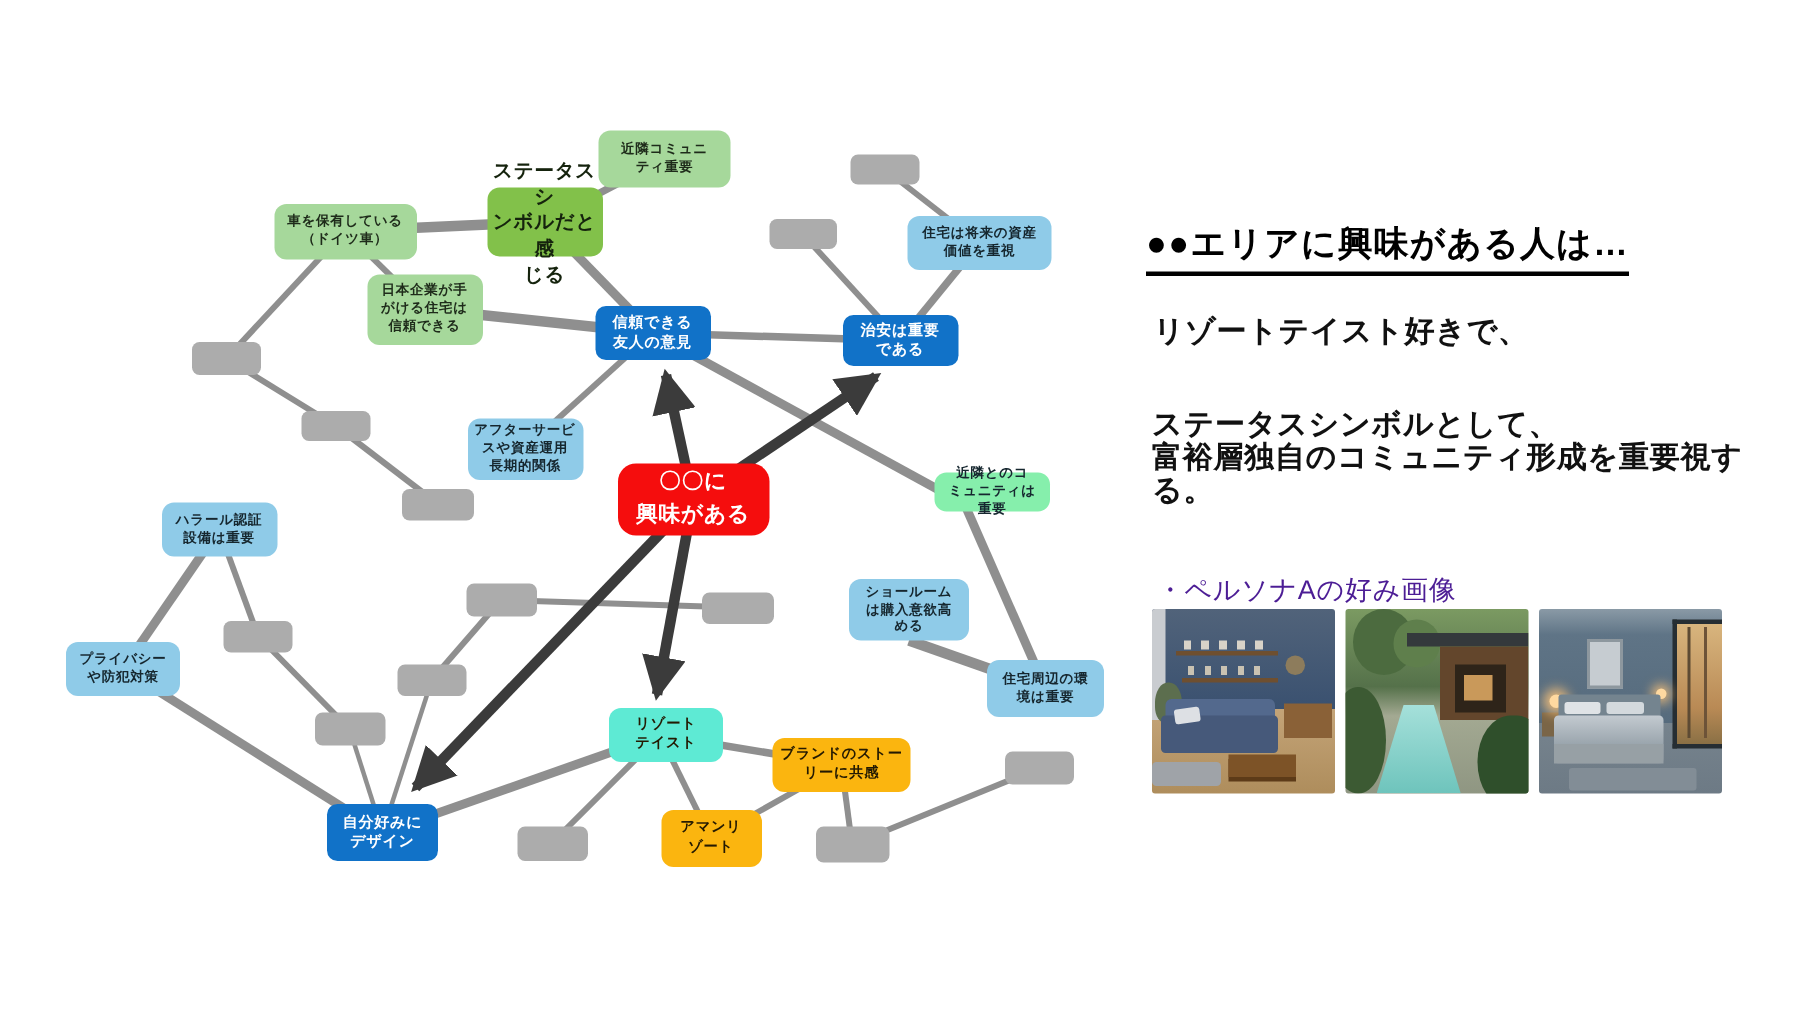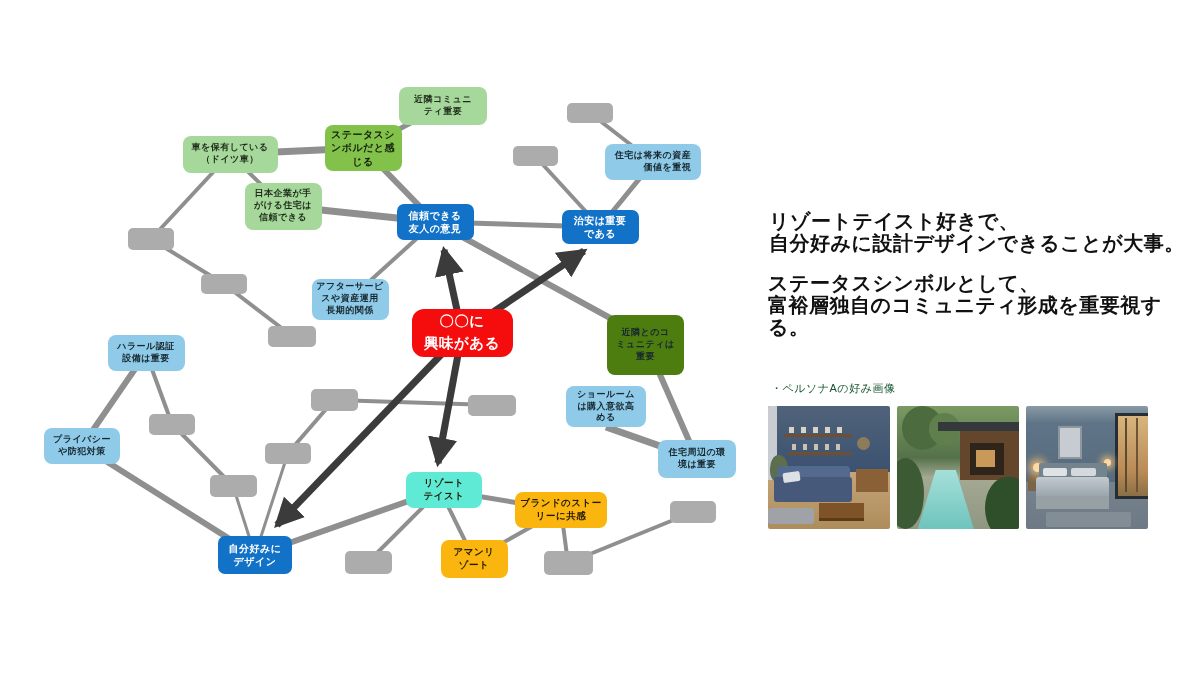--- a/index.html
+++ b/index.html
@@ -9,37 +9,37 @@
   }
   
   #edge-layer { position:absolute; left:0; top:0; }
   .node {
     position:absolute; box-sizing:border-box;
     display:flex; align-items:center; justify-content:center;
     text-align:center; white-space:pre-line;
     font-weight:bold; line-height:1.32; letter-spacing:0.5px;
   }
   .node.lightgreen { background:#A6D89B; color:#1e2b1a; font-size:9px;  border-radius:8px; }
-  .node.green      { background:#82C14A; color:#15230d; font-size:10px;  border-radius:8px; }
+  .node.green      { background:#82C14A; color:#15230d; font-size:13px;  border-radius:8px; }
   .node.lightblue  { background:#8FCBE8; color:#16272f; font-size:9px;  border-radius:8px; }
   .node.blue       { background:#1172C8; color:#ffffff; font-size:10px; border-radius:7px; }
   .node.yellow     { background:#FBB50F; color:#241a02; font-size:9.5px;border-radius:8px; }
   .node.red        { background:#F50D0D; color:#ffffff; font-size:14.5px; border-radius:12px; line-height:1.5; }
   .node.gray       { background:#ACACAC; border-radius:5px; }
   
   .panel-title {
     position:absolute; left:764px; top:147px;
     font-size:23px; font-weight:bold; color:#000; letter-spacing:1px;
     border-bottom:3px solid #000; padding-bottom:3px;
   }
   .panel-para { position:absolute; color:#111; }
   .panel-para div { font-size:20px; font-weight:bold; line-height:22px; letter-spacing:0.5px; }
   .para1 { left:769px; top:210px; }
   .para2 { left:768px; top:272px; }
-  .photos-label { position:absolute; left:771px; top:381px; font-size:11px; color:#14532d; letter-spacing:0.5px; }
+  .photos-label { position:absolute; left:771px; top:381px; font-size:18px; color:#4c1d95; letter-spacing:0.5px; }
   .photos { position:absolute; left:768px; top:406px; display:flex; gap:7px; }
   .photo { position:relative; width:122px; height:123px; overflow:hidden; border-radius:2px; background:#888; }
   .photo div { position:absolute; }
   
   .photo1 { background:linear-gradient(180deg,#51637a 0%,#3a5170 54%,#c4a478 54%,#ae8d5c 100%); }
   .p1-strip   { left:0; top:0; width:7%; height:60%; background:#c9ccd0; }
   .p1-shelf1  { left:13%; top:23%; width:56%; height:3px; background:#6e4f30; }
   .p1-shelf2  { left:16%; top:37%; width:53%; height:3px; background:#6e4f30; }
   .p1-decor1  { left:17%; top:17%; width:44%; height:6px;
                 background:repeating-linear-gradient(90deg,#d8d3c8 0 5px,transparent 5px 12px); }
@@ -143,28 +143,28 @@
       <div class="node green" style="left: 324.5px; top: 125px; width: 77px; height: 46px; background: rgb(130, 193, 74);">ステータスシ
 ンボルだと感
 じる</div>
       <div class="node lightgreen" style="left: 244.5px; top: 182.5px; width: 77px; height: 47px; background: rgb(166, 216, 155);">日本企業が手
 がける住宅は
 信頼できる</div>
       <div class="node blue" style="left: 396.5px; top: 204px; width: 77px; height: 36px; background: rgb(17, 114, 200);">信頼できる
 友人の意見</div>
       <div class="node blue" style="left: 561.5px; top: 210px; width: 77px; height: 34px; background: rgb(17, 114, 200);">治安は重要
 である</div>
-      <div class="node lightblue" style="left: 605px; top: 144px; width: 96px; height: 36px; background: rgb(143, 203, 232); text-align: right;">住宅は将来の資産
+      <div class="node lightblue" style="left: 605px; top: 144px; width: 96px; height: 36px; background: rgb(143, 203, 232);">住宅は将来の資産
 価値を重視</div>
       <div class="node lightblue" style="left: 311.5px; top: 278.5px; width: 77px; height: 41px; background: rgb(143, 203, 232);">アフターサービ
 スや資産運用
 長期的関係</div>
       <div class="node red" style="left: 411.5px; top: 309px; width: 101px; height: 48px; background: rgb(245, 13, 13);">〇〇に
 興味がある</div>
-      <div class="node lightblue" style="left: 607px; top: 315px; width: 77px; height: 60px; background: #4d7c0f;">近隣とのコ
+      <div class="node lightblue" style="left: 623px; top: 315px; width: 77px; height: 26px; background: #86efac;">近隣とのコ
 ミュニティは
 重要</div>
       <div class="node lightblue" style="left: 107.5px; top: 335px; width: 77px; height: 36px; background: rgb(143, 203, 232);">ハラール認証
 設備は重要</div>
       <div class="node lightblue" style="left: 44px; top: 428px; width: 76px; height: 36px; background: rgb(143, 203, 232);">プライバシー
 や防犯対策</div>
       <div class="node lightblue" style="left: 566px; top: 386px; width: 80px; height: 41px; background: rgb(143, 203, 232);">ショールーム
 は購入意欲高
 める</div>
       <div class="node lightblue" style="left: 658px; top: 440px; width: 78px; height: 38px; background: rgb(143, 203, 232);">住宅周辺の環
@@ -185,24 +185,24 @@
       <div class="node gray" style="left: 149px; top: 413.5px; width: 46px; height: 21px; background: rgb(172, 172, 172);"></div>
       <div class="node gray" style="left: 310.5px; top: 389px; width: 47px; height: 22px; background: rgb(172, 172, 172);"></div>
       <div class="node gray" style="left: 468px; top: 394.5px; width: 48px; height: 21px; background: rgb(172, 172, 172);"></div>
       <div class="node gray" style="left: 265px; top: 442.5px; width: 46px; height: 21px; background: rgb(172, 172, 172);"></div>
       <div class="node gray" style="left: 209.5px; top: 475px; width: 47px; height: 22px; background: rgb(172, 172, 172);"></div>
       <div class="node gray" style="left: 344.5px; top: 550.5px; width: 47px; height: 23px; background: rgb(172, 172, 172);"></div>
       <div class="node gray" style="left: 543.5px; top: 551px; width: 49px; height: 24px; background: rgb(172, 172, 172);"></div>
       <div class="node gray" style="left: 670px; top: 501px; width: 46px; height: 22px; background: rgb(172, 172, 172);"></div>
     </div>
 
+  <div class="panel-title">●●エリアに興味がある人は…</div>
 
   <div class="panel-para para1">
     <div>リゾートテイスト好きで、</div>
-    <div>自分好みに設計デザインできることが大事。</div>
   </div>
 
   <div class="panel-para para2">
     <div>ステータスシンボルとして、</div>
     <div>富裕層独自のコミュニティ形成を重要視する。</div>
   </div>
 
   <div class="photos-label">・ペルソナAの好み画像</div>
 
   <div class="photos">

